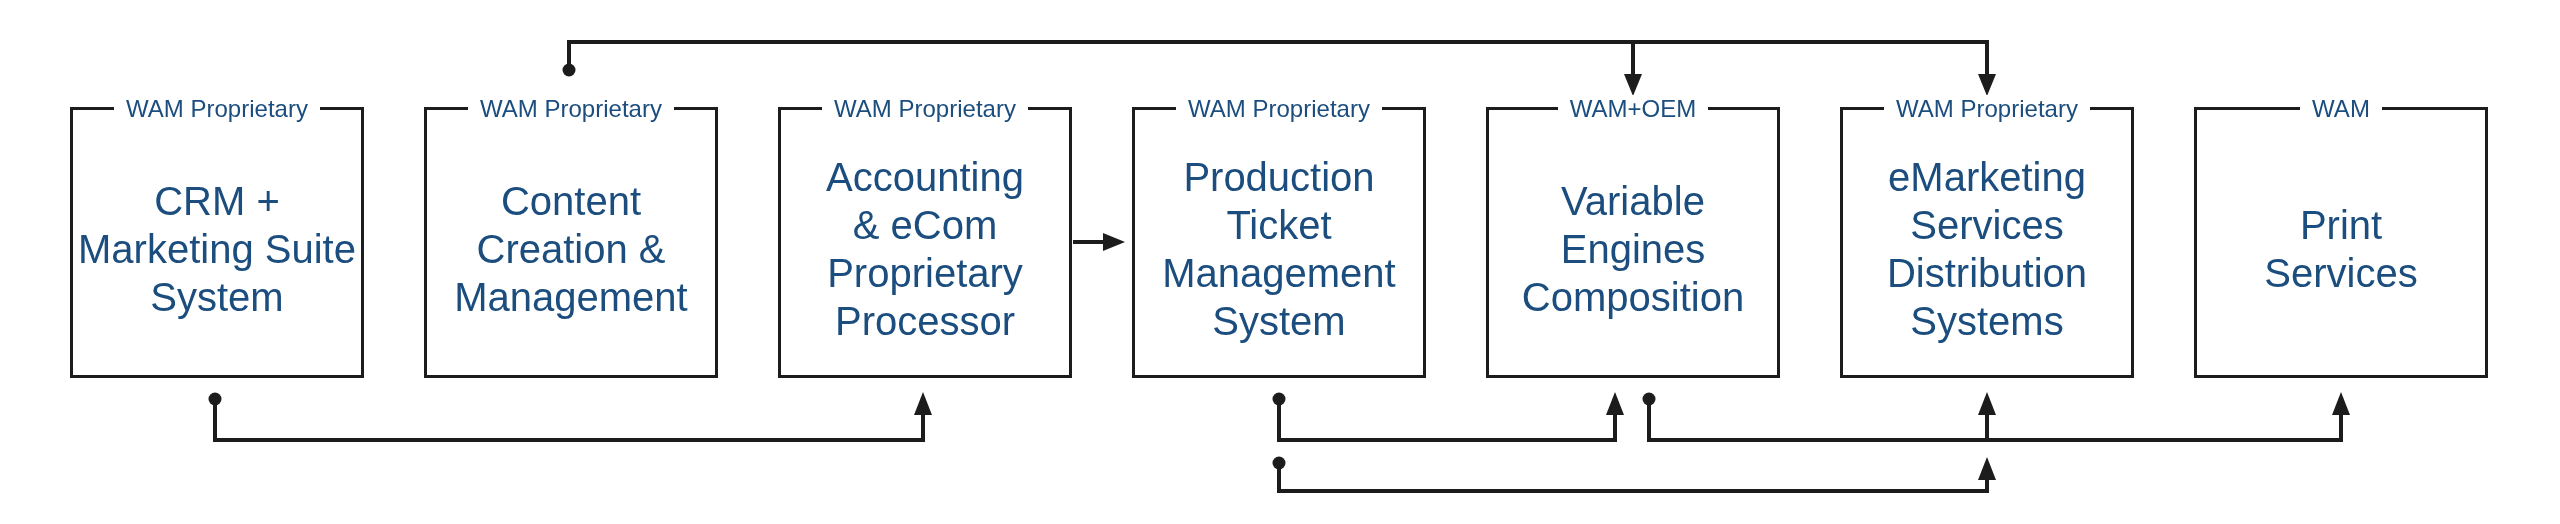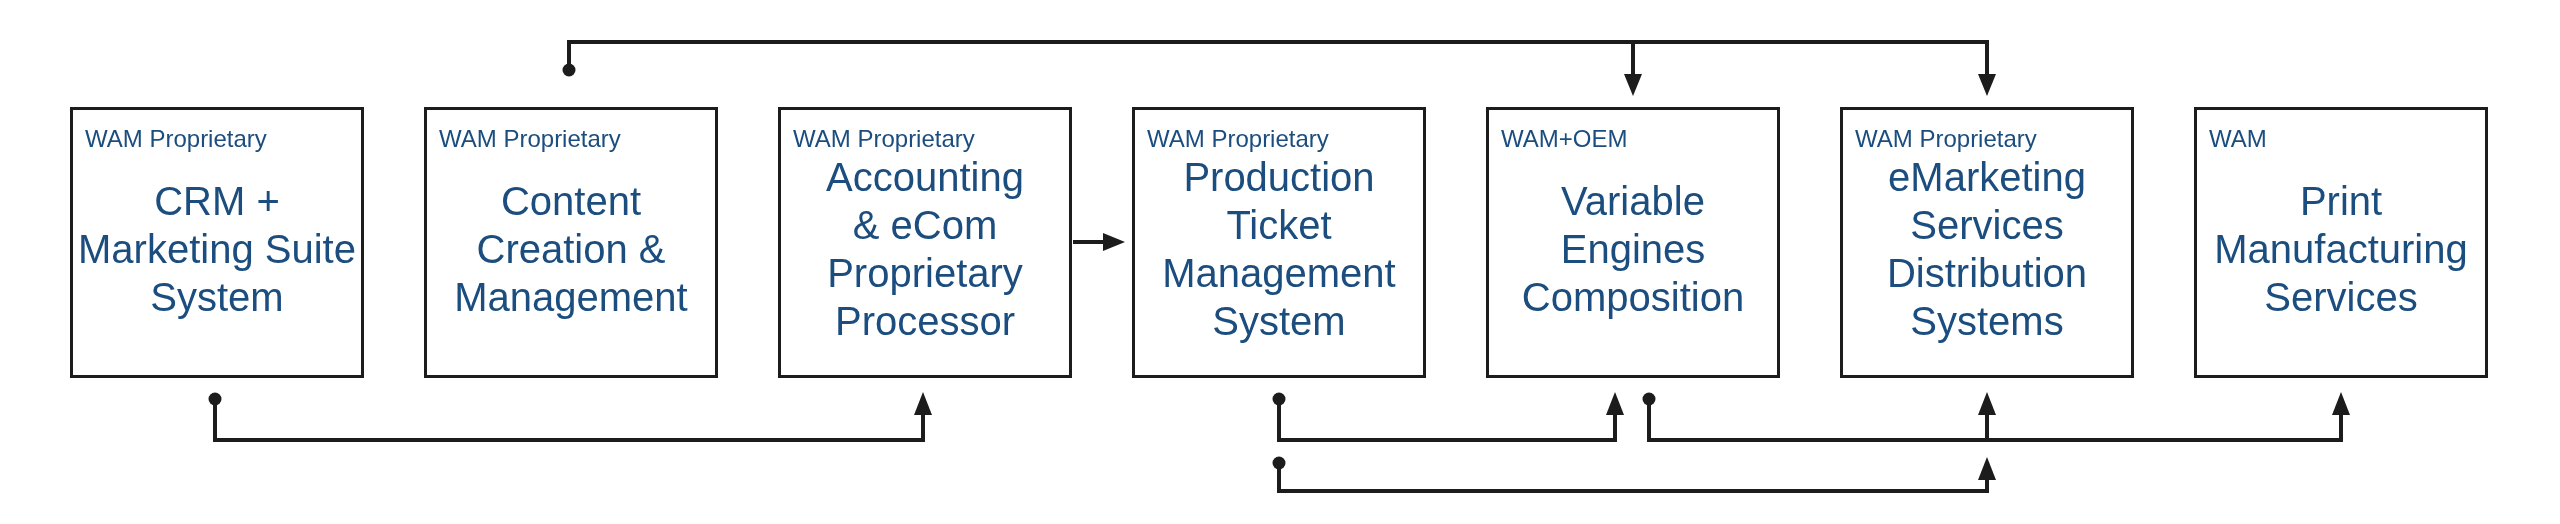--- a/index.html
+++ b/index.html
@@ -41,23 +41,23 @@
     height: 271px;
     box-sizing: border-box;
     border: 3px solid var(--line, #1c1c1c);
     background: #ffffff;
   }
   .box-label {
     position: absolute;
     top: -15px;
     left: 0;
     right: 0;
+    text-align: center;
     line-height: 27px;
     white-space: nowrap;
-    margin-top: 30px;
   }
   .box-label span {
     display: inline-block;
     background: #ffffff;
     padding: 0 12px;
     font-size: 24px;
     color: var(--text, #1b4d7e);
   }
   .box-body {
     height: 100%;
@@ -171,18 +171,17 @@
           <div class="box-line">eMarketing</div>
           <div class="box-line">Services</div>
           <div class="box-line">Distribution</div>
           <div class="box-line">Systems</div>
         </div>
       </div>
       <div class="sys-box" style="left: 2194px;">
         <div class="box-label"><span>WAM</span></div>
         <div class="box-body">
           <div class="box-line">Print</div>
-          <div class="box-line">Manufacturing</div>
           <div class="box-line">Services</div>
         </div>
       </div>
     </div>
 </div>
 
 </body></html>

